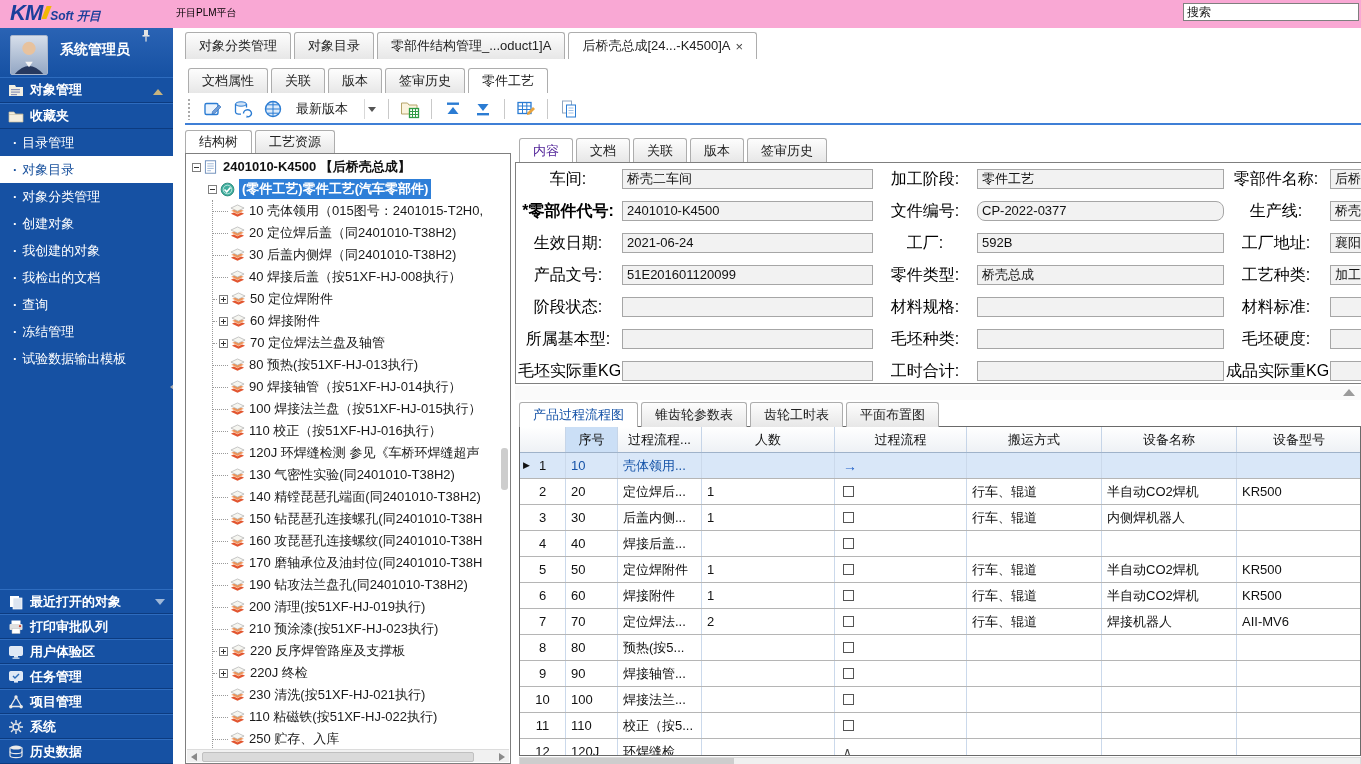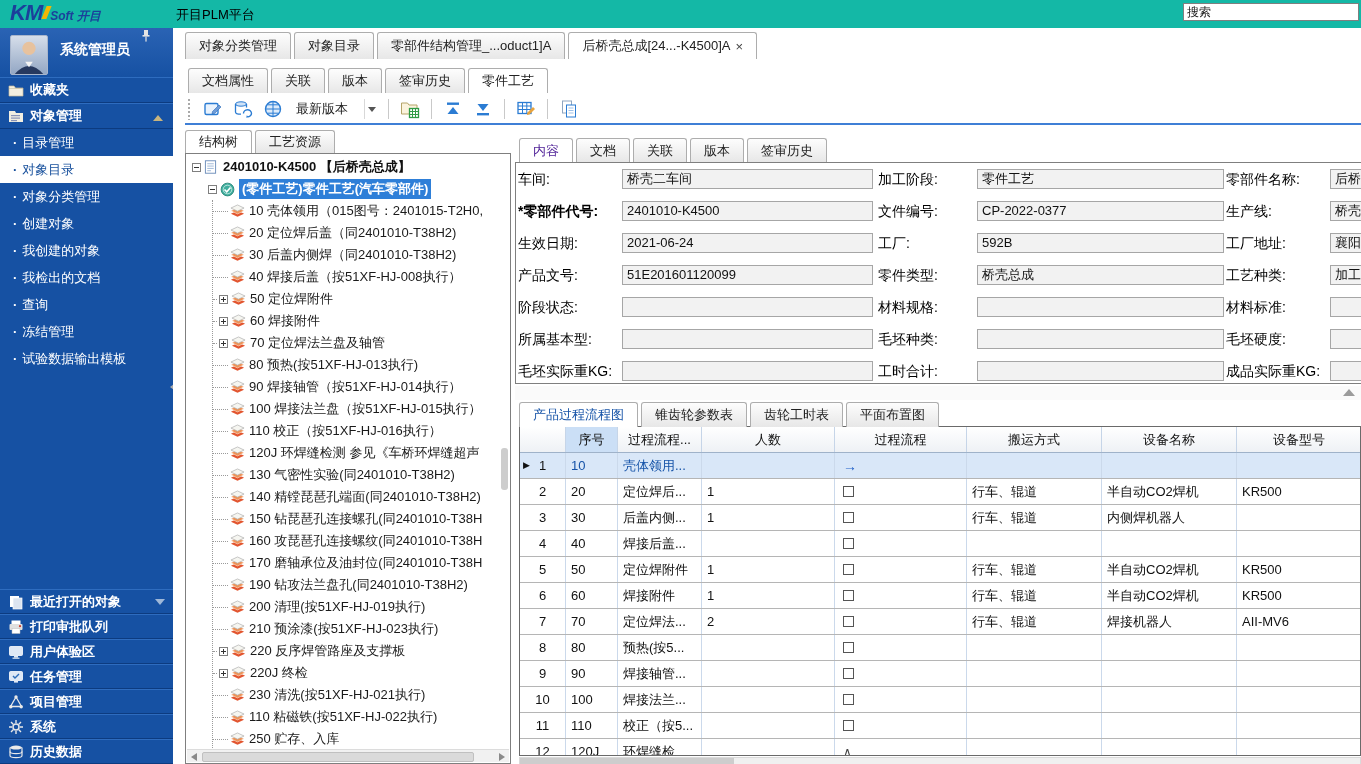--- a/index.html
+++ b/index.html
@@ -1,26 +1,26 @@
 <!DOCTYPE html>
 <html><head>
 <meta charset="utf-8">
 <style>
   *{margin:0;padding:0;box-sizing:border-box}
   html,body{width:1361px;height:764px;overflow:hidden;background:#fff;
     font-family:"Liberation Sans","DejaVu Sans",sans-serif;font-size:13px;color:#111}
   #app{position:relative;width:1361px;height:764px}
 
   
-  #header{position:absolute;left:0;top:0;width:1361px;height:28px;background:#14b8a6}
+  #header{position:absolute;left:0;top:0;width:1361px;height:28px;background:#f9a8d4}
   .logo{position:absolute;left:10px;top:0;height:28px;font-style:italic;font-weight:bold;color:#1B3F9B;white-space:nowrap}
   .logo-km{font-size:22px;letter-spacing:-1px;position:relative}
   .logo-wedge{position:absolute;left:34px;top:6px;width:5px;height:13px;background:#F2B705;transform:skewX(-22deg)}
   .logo-soft{font-size:12px;margin-left:8px}
-  .app-title{position:absolute;left:176px;top:6px;font-size:13px;color:#000}
+  .app-title{position:absolute;left:176px;top:6px;font-size:10px;color:#000}
   .search{position:absolute;right:2px;top:3px;width:176px;height:18px;border:1px solid #7F7F7F;font-size:12px;padding:0 3px;color:#222;background:#fff}
 
   
   #sidebar{position:absolute;left:0;top:28px;width:173px;height:736px;background:#1651A3;display:flex;flex-direction:column;overflow:hidden}
   .user-row{height:49px;position:relative;background:linear-gradient(#2A63B4,#1651A3);flex:none}
   .avatar{position:absolute;left:10px;top:7px;width:38px;height:40px;border:1px solid #A9B6CC;border-radius:2px;background:linear-gradient(#D6DEEA,#93A7C4);overflow:hidden}
   .user-name{position:absolute;left:60px;top:13px;color:#fff;font-weight:bold;font-size:14px}
   .pin{position:absolute;right:22px;top:1px;width:10px;height:13px}
   .sb-row{height:26px;flex:none;display:flex;align-items:center;padding-left:8px;color:#fff;font-weight:bold;font-size:13px;
     border-top:1px solid #2E6CBF;border-bottom:1px solid #0C3B80;position:relative;cursor:pointer}
@@ -78,21 +78,21 @@
   .tree-row.leaf .connector{height:0;border-top:1px dotted #9A9A9A;flex:none;margin-right:2px}
   .leaf-label{overflow:hidden;text-overflow:clip;font-size:13px;color:#1a1a1a}
   .tree-hscroll{position:absolute;left:1px;bottom:1px;width:322px;height:13px;background:#F1F1F1;border-top:1px solid #DCDCDC}
   .hs-arrow{position:absolute;top:3px;width:0;height:0;border-top:4px solid transparent;border-bottom:4px solid transparent}
   .hs-left{left:4px;border-right:6px solid #8A8A8A}
   .hs-right{right:4px;border-left:6px solid #8A8A8A}
   .tree-hscroll .thumb{position:absolute;left:15px;top:1.5px;width:272px;height:10px;background:#DADADA;border:1px solid #C0C0C0;border-radius:2px}
 
   
   #form-box{position:absolute;left:342px;top:134px;width:852px;height:222px;border:1px solid #7F7F7F;border-right:none;background:#fff;overflow:hidden}
-  .flabel{position:absolute;text-align:left;font-size:14px;line-height:20px;color:#000;white-space:nowrap}
+  .flabel{position:absolute;text-align:center;font-size:16px;line-height:20px;color:#000;white-space:nowrap}
   .flabel.req{font-weight:bold}
   .finput{position:absolute;height:20px;background:#F2F2F2;border:1px solid #A6A6A6;font-size:13px;line-height:18px;padding:0 4px;color:#111;white-space:nowrap;overflow:hidden}
 
   
   #splitter{position:absolute;left:342px;top:358px;width:846px;height:14px;background:#FAFAFA}
   .split-handle{position:absolute;left:828px;top:3px;width:0;height:0;cursor:pointer;
     border-left:6px solid transparent;border-right:6px solid transparent;border-bottom:7px solid #9B9B9B}
 
   
   #proc-table{position:absolute;left:346px;top:398px;width:842px;height:330px;border:1px solid #6A6A6A;background:#fff;overflow:hidden}
@@ -139,37 +139,37 @@
             <rect x="3" y="1" width="4" height="5" fill="#E4E4E4"></rect>
             <rect x="1.5" y="6" width="7" height="1.6" fill="#E4E4E4"></rect>
             <rect x="4.4" y="7.6" width="1.2" height="5" fill="#E4E4E4"></rect>
           </svg>
       </span>
     </div>
     <div id="sb-top">
         <div class="sb-row">
           <span class="icon" style="width: 16px; height: 16px; display: inline-flex;">
             <svg viewBox="0 0 16 16">
-              <path d="M1 4 h5 l1.5 2 H15 v8 H1 z" fill="#F4EFE0" stroke="#C5BC9C" stroke-width="0.7"></path>
-              <path d="M1 6.5 h14" stroke="#C5BC9C" stroke-width="0.6"></path>
-            </svg>
-          </span>
-          <span>收藏夹</span>
-        </div>
-        <div class="sb-row">
-          <span class="icon" style="width: 16px; height: 16px; display: inline-flex;">
-            <svg viewBox="0 0 16 16">
               <path d="M1 3 h6 l1 2 h7 v9 H1 z" fill="#F2EFE2"></path>
               <rect x="3" y="7" width="9" height="1.2" fill="#8A94B8"></rect>
               <rect x="3" y="9.5" width="9" height="1.2" fill="#8A94B8"></rect>
               <rect x="3" y="12" width="6" height="1.2" fill="#8A94B8"></rect>
             </svg>
           </span>
           <span>对象管理</span>
           <span class="caret-up"></span>
+        </div>
+        <div class="sb-row">
+          <span class="icon" style="width: 16px; height: 16px; display: inline-flex;">
+            <svg viewBox="0 0 16 16">
+              <path d="M1 4 h5 l1.5 2 H15 v8 H1 z" fill="#F4EFE0" stroke="#C5BC9C" stroke-width="0.7"></path>
+              <path d="M1 6.5 h14" stroke="#C5BC9C" stroke-width="0.6"></path>
+            </svg>
+          </span>
+          <span>收藏夹</span>
         </div>
       </div>
     <div id="sb-menu">
         <div class="sb-sub">目录管理</div>
         <div class="sb-sub selected">对象目录</div>
         <div class="sb-sub">对象分类管理</div>
         <div class="sb-sub">创建对象</div>
         <div class="sb-sub">我创建的对象</div>
         <div class="sb-sub">我检出的文档</div>
         <div class="sb-sub">查询</div>
@@ -725,21 +725,21 @@
         <div class="finput" style="left: 106px; top: 102px; width: 251px;">51E201601120099</div>
         <div class="flabel" style="left: 2px; top: 134px; width: 100px;">阶段状态:</div>
         <div class="finput" style="left: 106px; top: 134px; width: 251px;"></div>
         <div class="flabel" style="left: 2px; top: 166px; width: 100px;">所属基本型:</div>
         <div class="finput" style="left: 106px; top: 166px; width: 251px;"></div>
         <div class="flabel" style="left: 2px; top: 198px; width: 100px;">毛坯实际重KG:</div>
         <div class="finput" style="left: 106px; top: 198px; width: 251px;"></div>
         <div class="flabel" style="left: 362px; top: 6px; width: 94px;">加工阶段:</div>
         <div class="finput" style="left: 461px; top: 6px; width: 247px;">零件工艺</div>
         <div class="flabel" style="left: 362px; top: 38px; width: 94px;">文件编号:</div>
-        <div class="finput" style="left: 461px; top: 38px; width: 247px;">CP-2022-0377</div>
+        <div class="finput" style="left: 461px; top: 38px; width: 247px; border-radius: 8px;">CP-2022-0377</div>
         <div class="flabel" style="left: 362px; top: 70px; width: 94px;">工厂:</div>
         <div class="finput" style="left: 461px; top: 70px; width: 247px;">592B</div>
         <div class="flabel" style="left: 362px; top: 102px; width: 94px;">零件类型:</div>
         <div class="finput" style="left: 461px; top: 102px; width: 247px;">桥壳总成</div>
         <div class="flabel" style="left: 362px; top: 134px; width: 94px;">材料规格:</div>
         <div class="finput" style="left: 461px; top: 134px; width: 247px;"></div>
         <div class="flabel" style="left: 362px; top: 166px; width: 94px;">毛坯种类:</div>
         <div class="finput" style="left: 461px; top: 166px; width: 247px;"></div>
         <div class="flabel" style="left: 362px; top: 198px; width: 94px;">工时合计:</div>
         <div class="finput" style="left: 461px; top: 198px; width: 247px;"></div>

